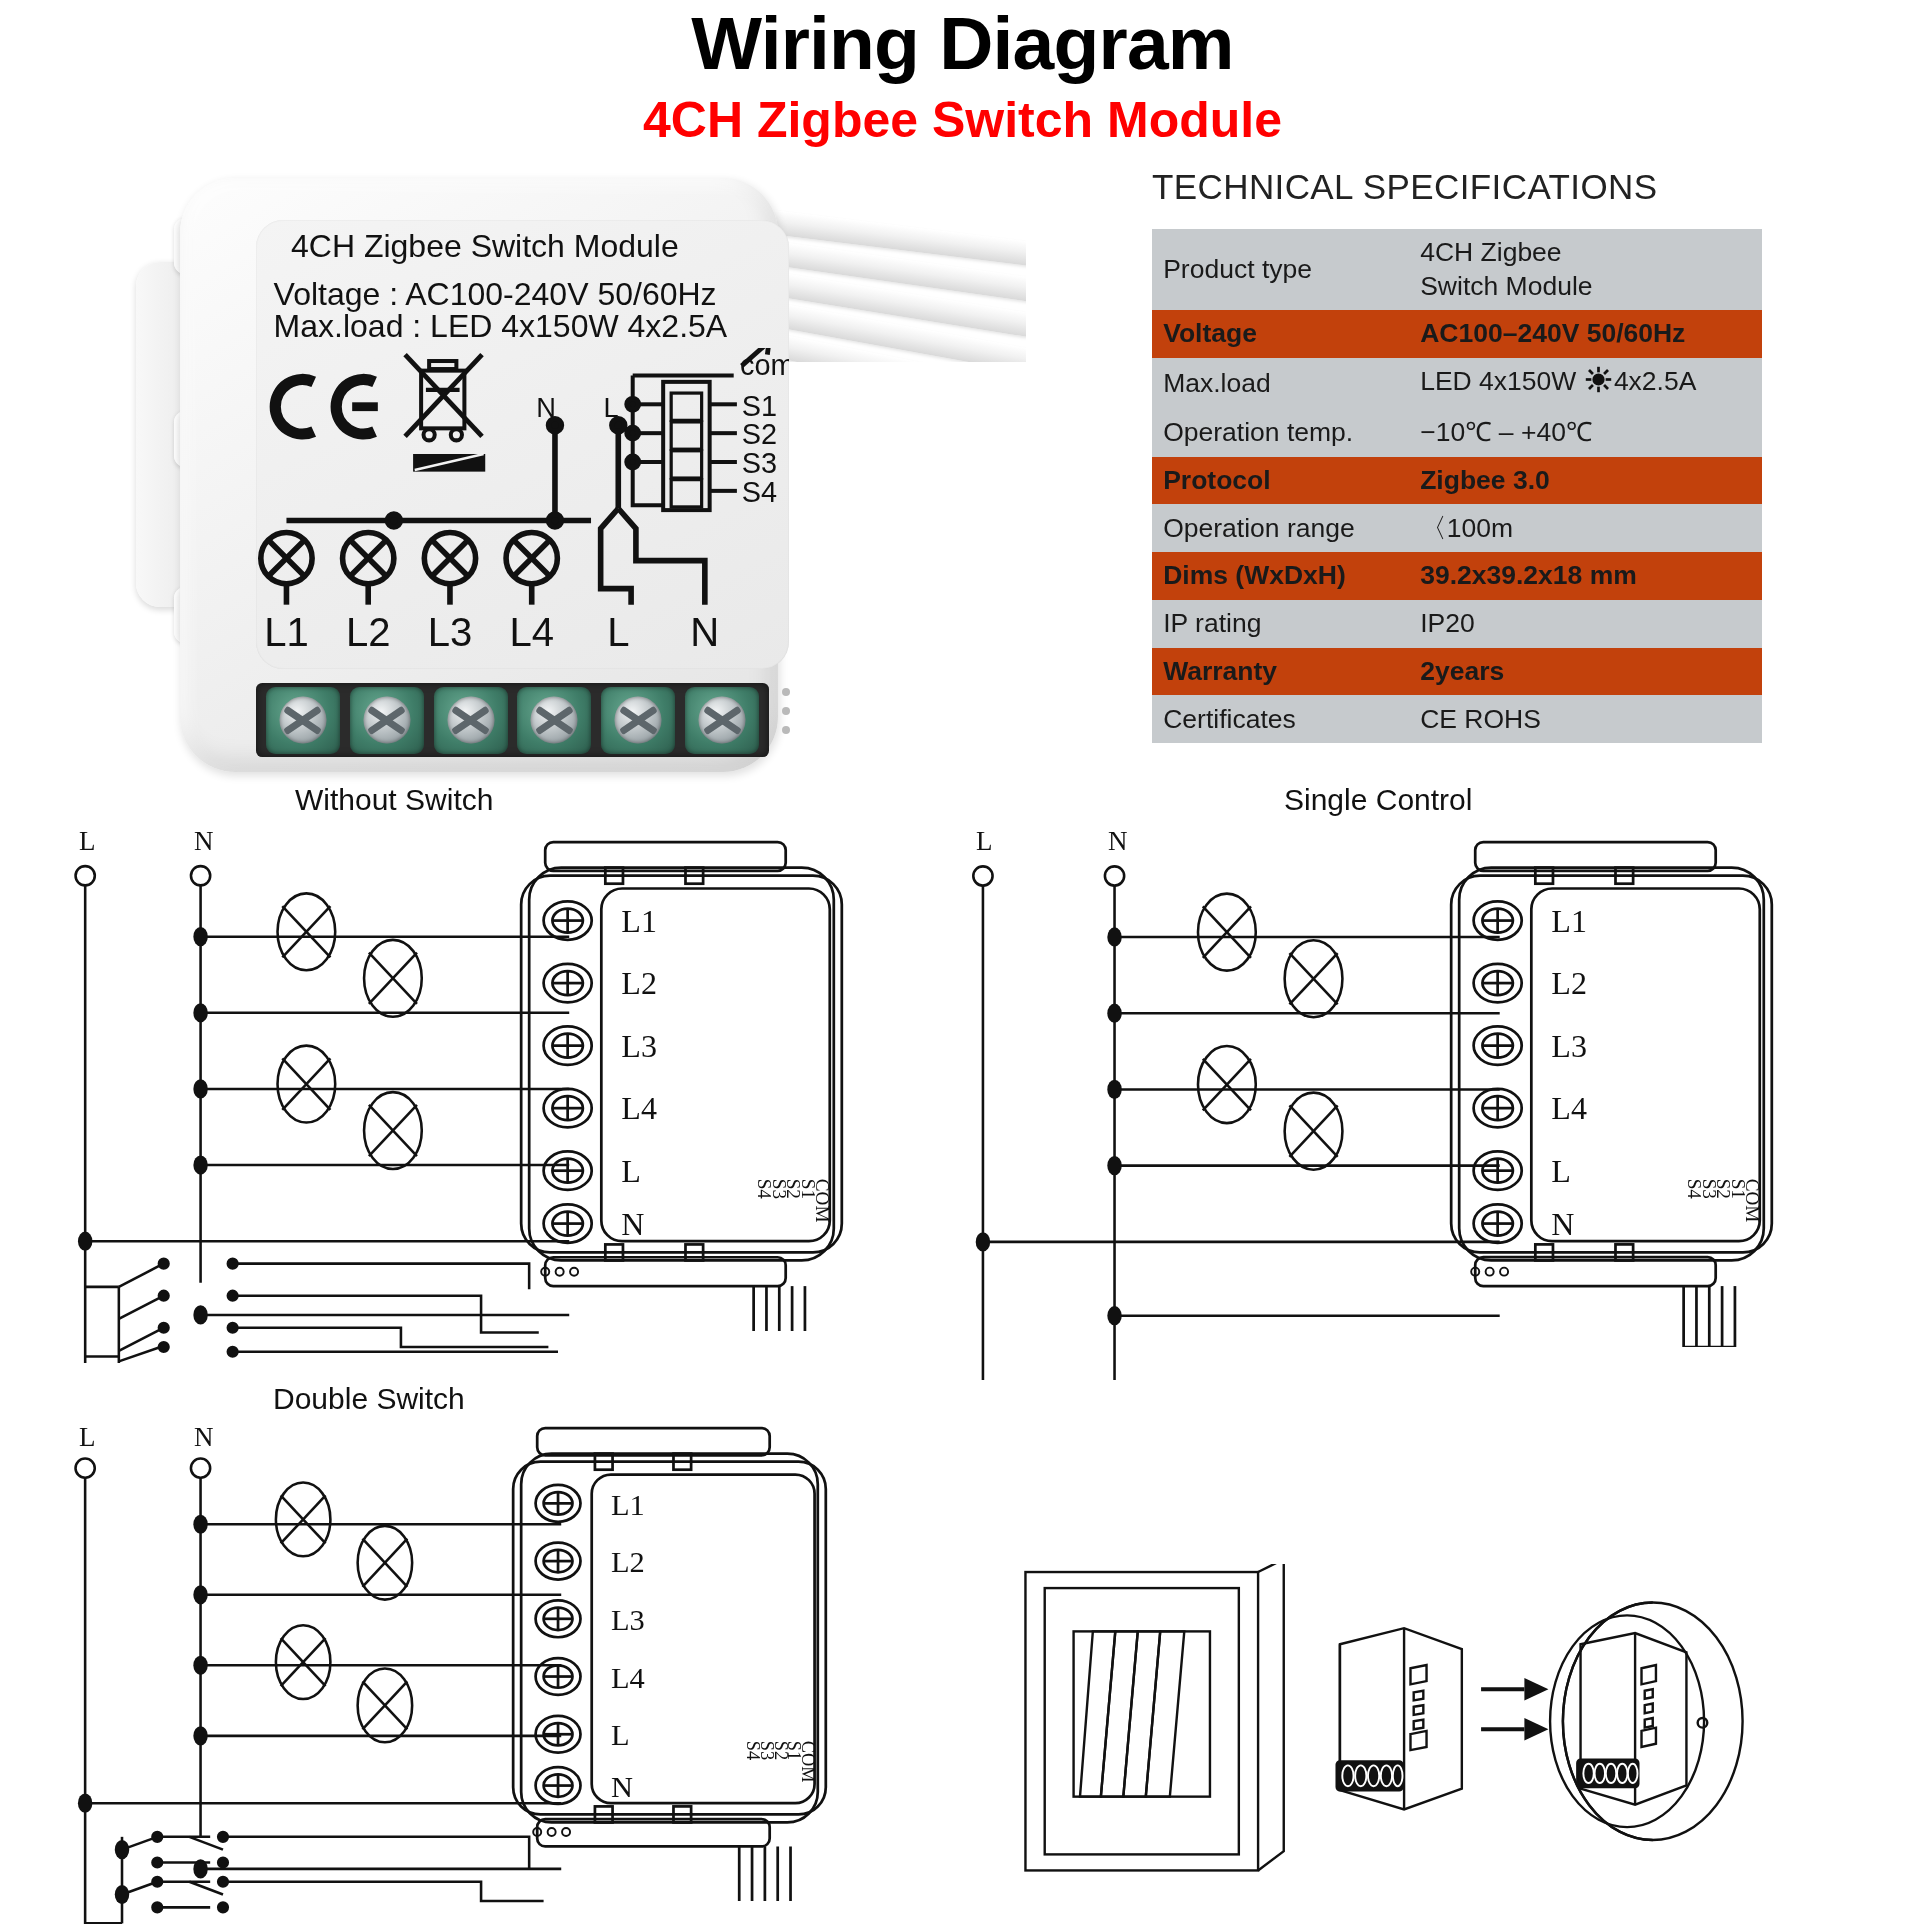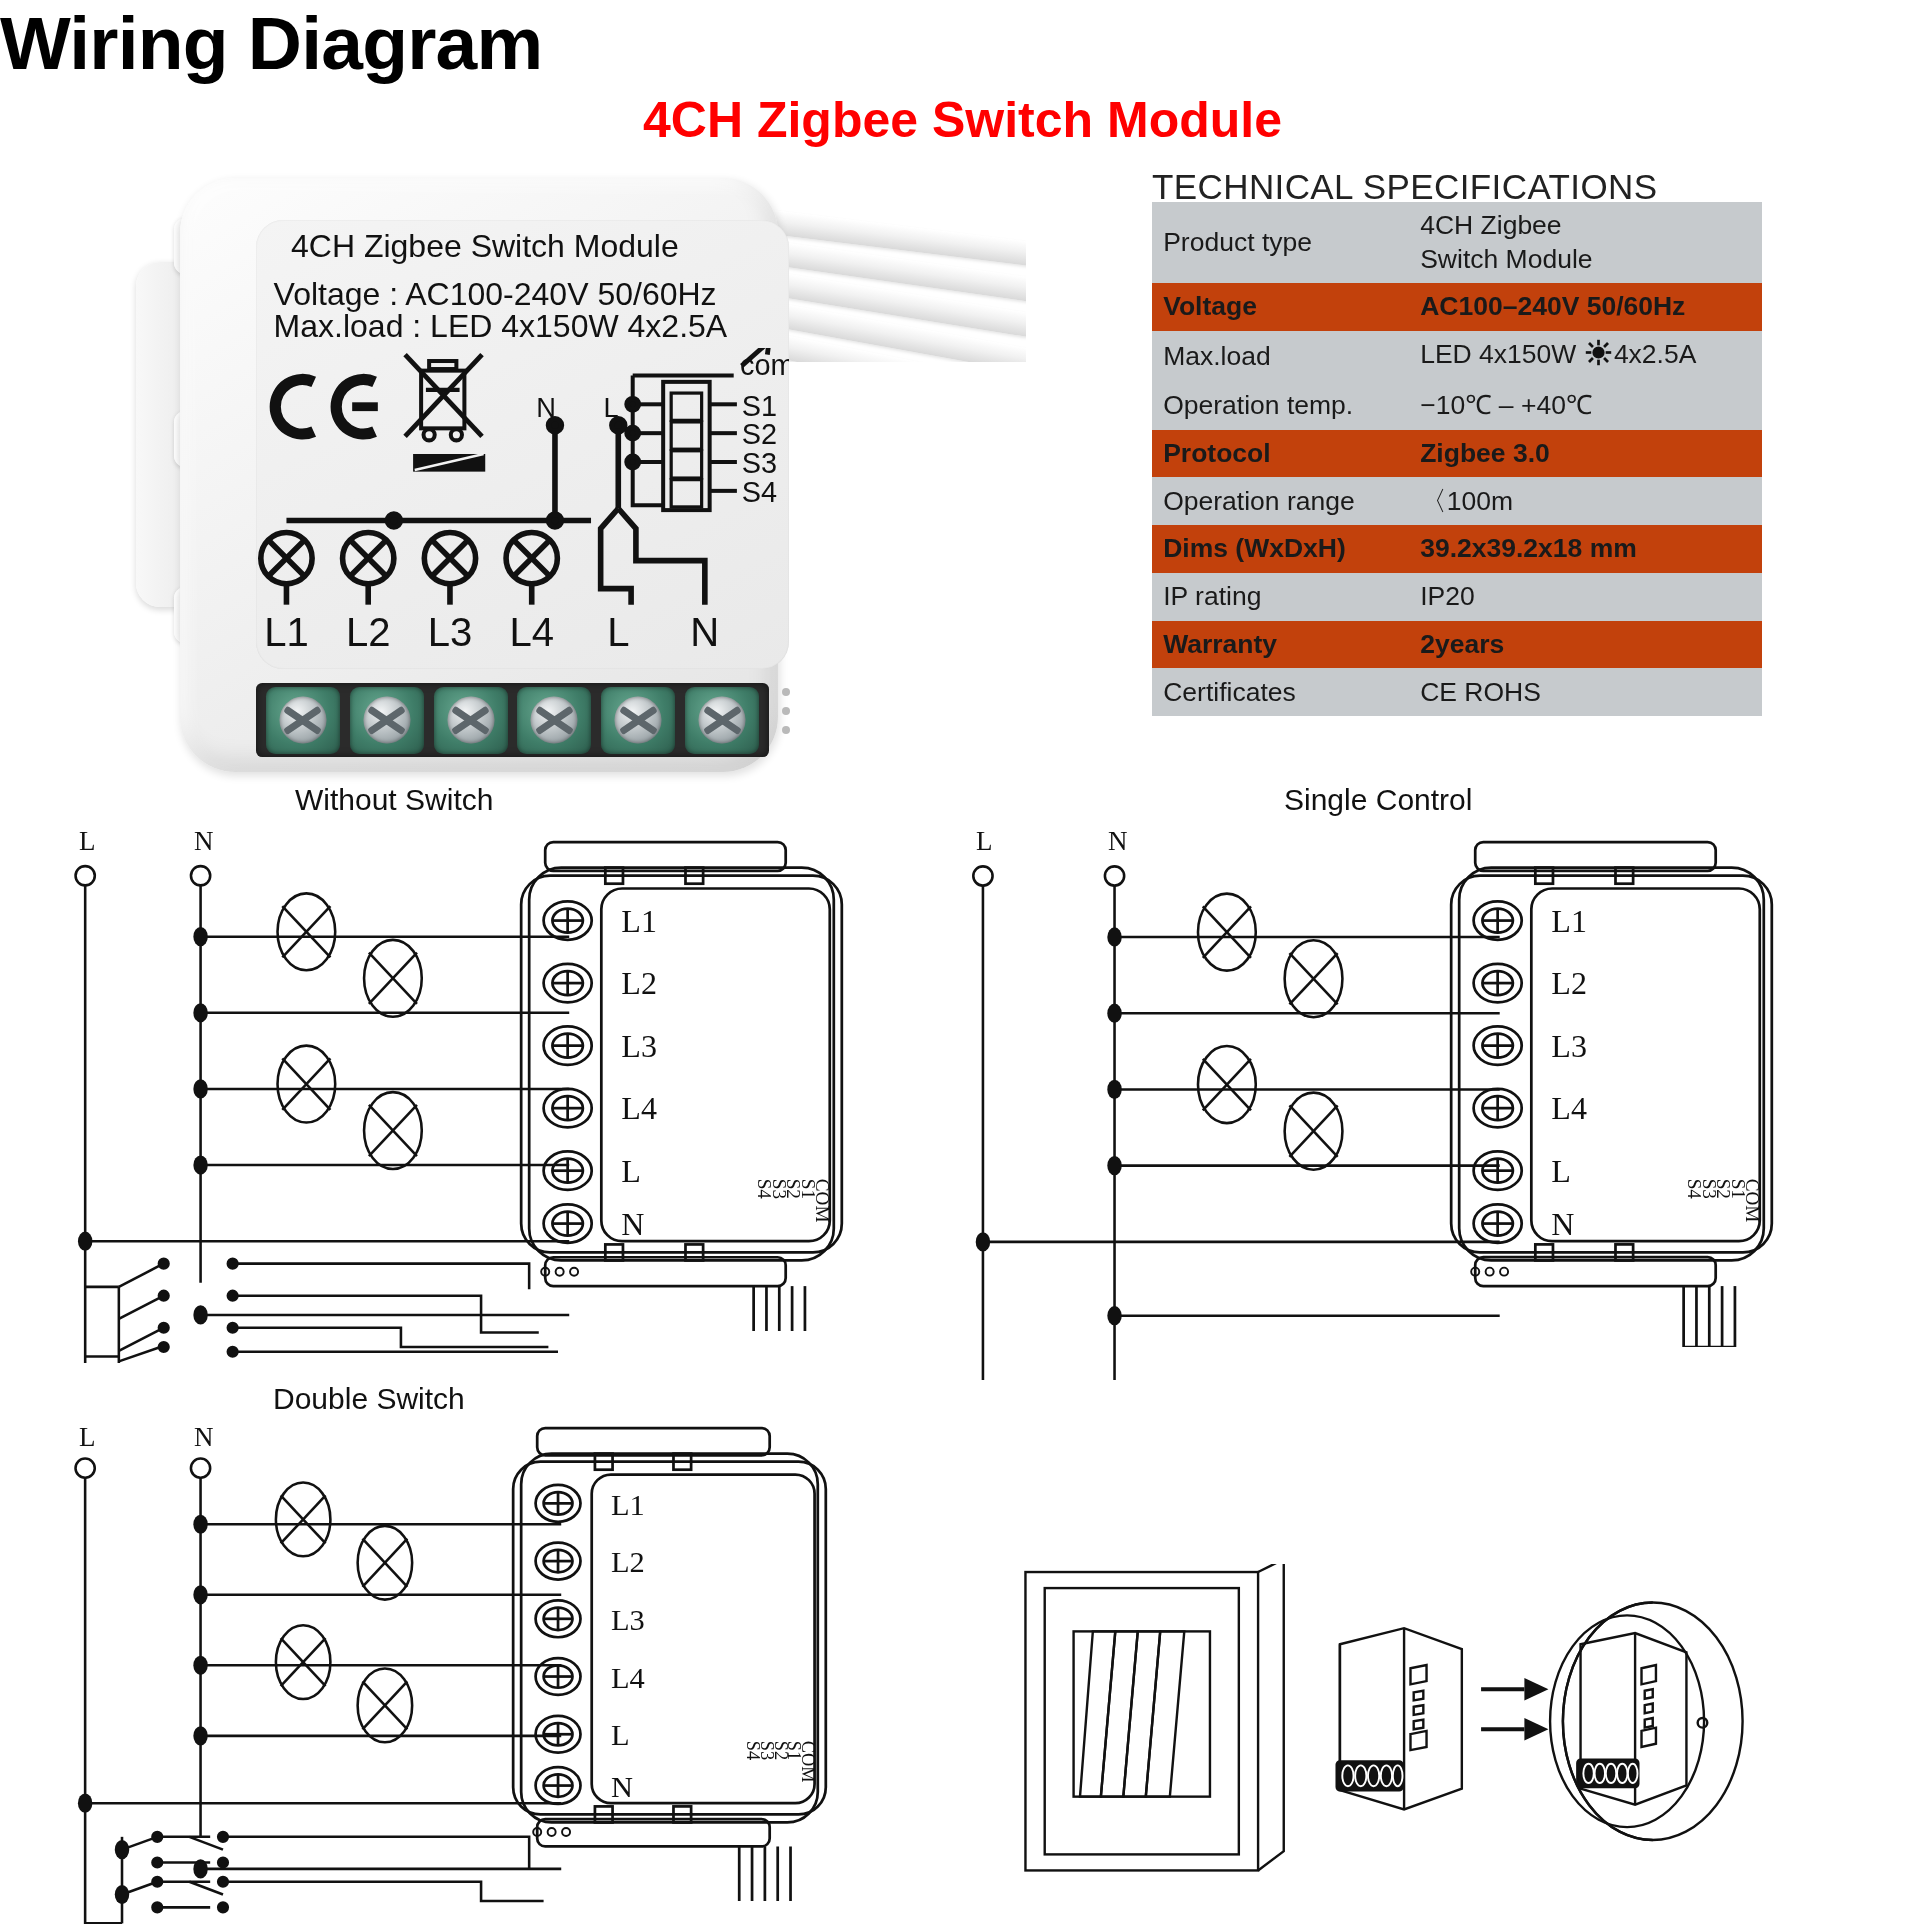--- a/index.html
+++ b/index.html
@@ -9,39 +9,40 @@
     background:#ffffff;
     font-family:"Liberation Sans", sans-serif;
     position:relative;
     overflow:hidden;
   }
   .abs { position:absolute; }
 
   
   #title {
     top:6.4px; left:0; width:1925px;
+    text-align:center;
     font-size:75px; font-weight:bold; color:#000;
     letter-spacing:-0.8px;
     line-height:1.0;
   }
   #subtitle {
     top:95px; left:0; width:1925px;
     text-align:center;
     font-size:50px; font-weight:bold; color:#ff0000;
     line-height:1.0;
   }
 
   
   #spec-head {
     top:167px; left:1152px;
     font-size:35px; color:#222;
     letter-spacing:0.4px;
   }
   #spec-table {
-    top:202px; left:1152px; width:610px;
+    top:229px; left:1152px; width:610px;
     border-collapse:collapse;
     font-size:26.5px; color:#1a1a1a;
   }
   #spec-table td {
     padding:7.2px 9.6px 7.2px 11.2px;
     vertical-align:middle;
     line-height:1.26;
     border:0;
   }
   #spec-table td.k { width:257px; }

